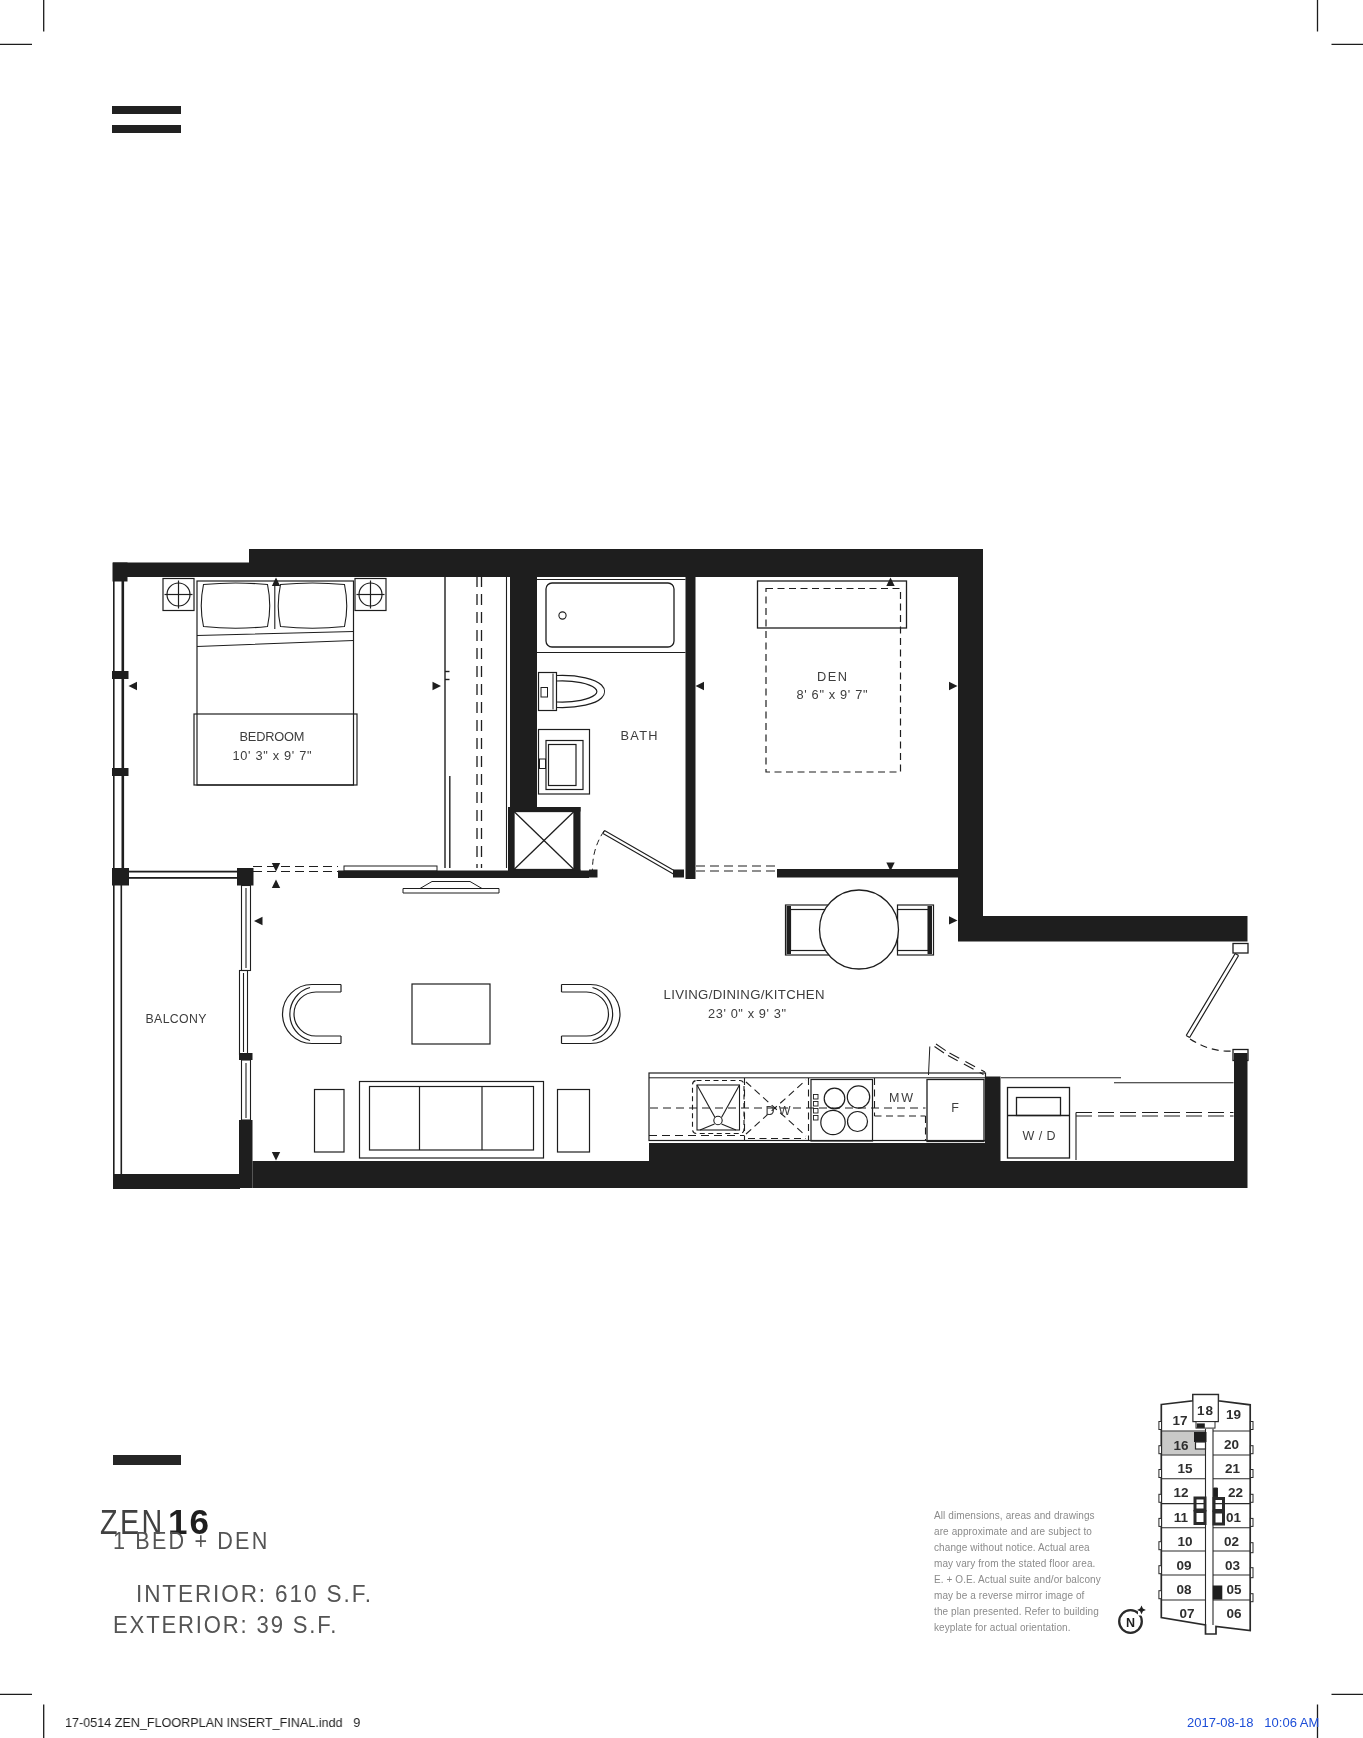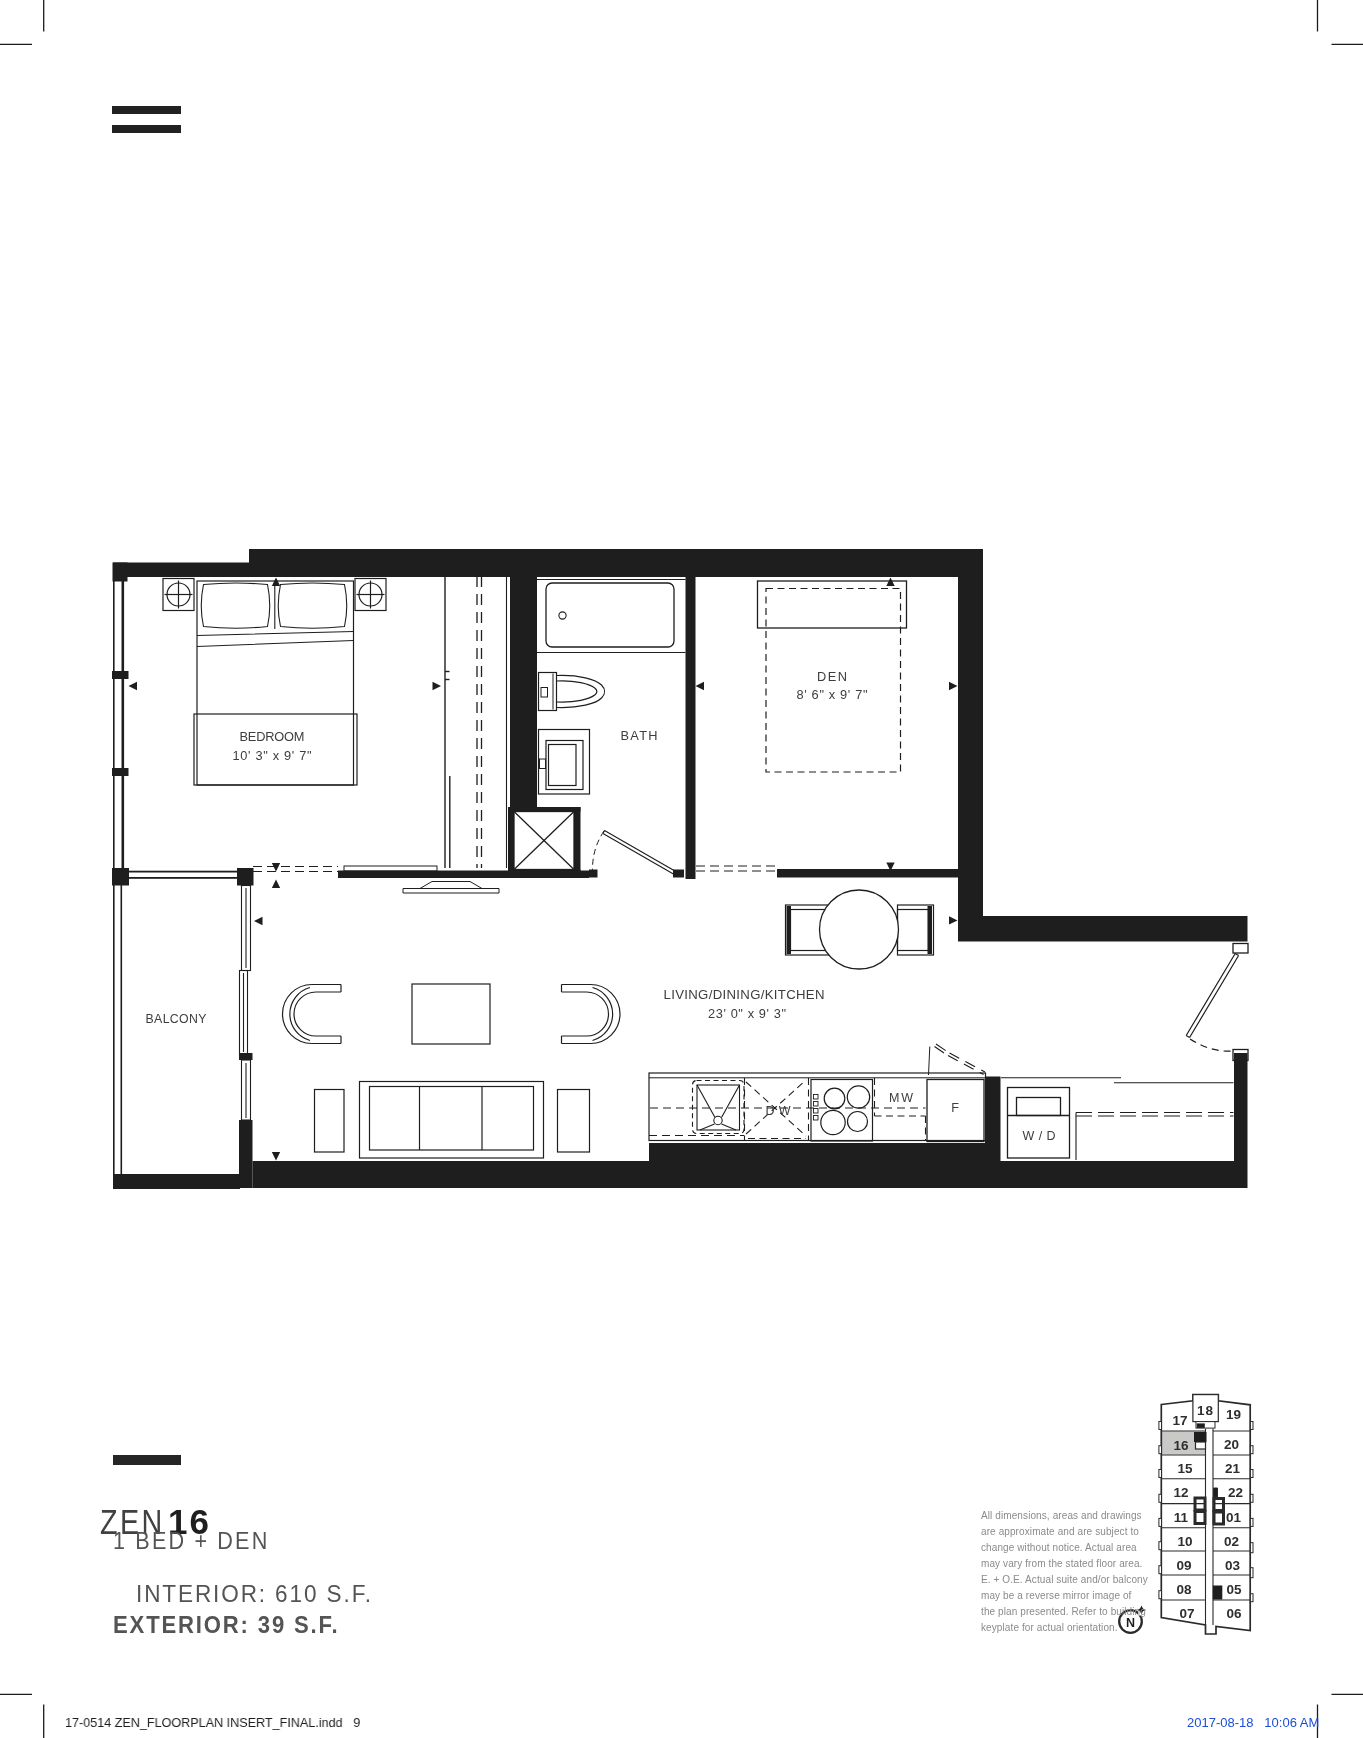--- a/index.html
+++ b/index.html
@@ -443,25 +443,25 @@
 </div>
 
 <div class="abs" style="left:113px;top:1527px;white-space:nowrap;text-align:right;">
   <span style="display:inline-block;transform:scaleX(0.9);transform-origin:0 0;font-size:24px;letter-spacing:2.4px;color:#545454;">1 BED + DEN</span>
 </div>
 
 <div class="abs" style="left:113px;top:1580px;white-space:nowrap;margin-left:23px;">
   <span style="display:inline-block;transform:scaleX(0.94);transform-origin:0 0;font-size:24px;letter-spacing:2px;color:#545454;">INTERIOR: 610 S.F.</span>
 </div>
 
-<div class="abs" style="left:113px;top:1610.5px;white-space:nowrap;font-weight:bold;">
+<div class="abs" style="left:113px;top:1610.5px;white-space:nowrap;">
   <span style="display:inline-block;transform:scaleX(0.92);transform-origin:0 0;font-size:24px;letter-spacing:2px;color:#545454;">EXTERIOR: 39 S.F.</span>
 </div>
 
-<div class="abs" style="left:934px;top:1507.5px;width:170px;font-size:10px;line-height:16px;letter-spacing:0.1px;color:#8b8b8b;margin-left:47px;">
+<div class="abs" style="left:934px;top:1507.5px;width:170px;font-size:10px;line-height:16px;letter-spacing:0.1px;color:#8b8b8b;">
 All dimensions, areas and drawings<br>
 are approximate and are subject to<br>
 change without notice. Actual area<br>
 may vary from the stated floor area.<br>
 E. + O.E. Actual suite and/or balcony<br>
 may be a reverse mirror image of<br>
 the plan presented. Refer to building<br>
 keyplate for actual orientation.
 </div>
 

